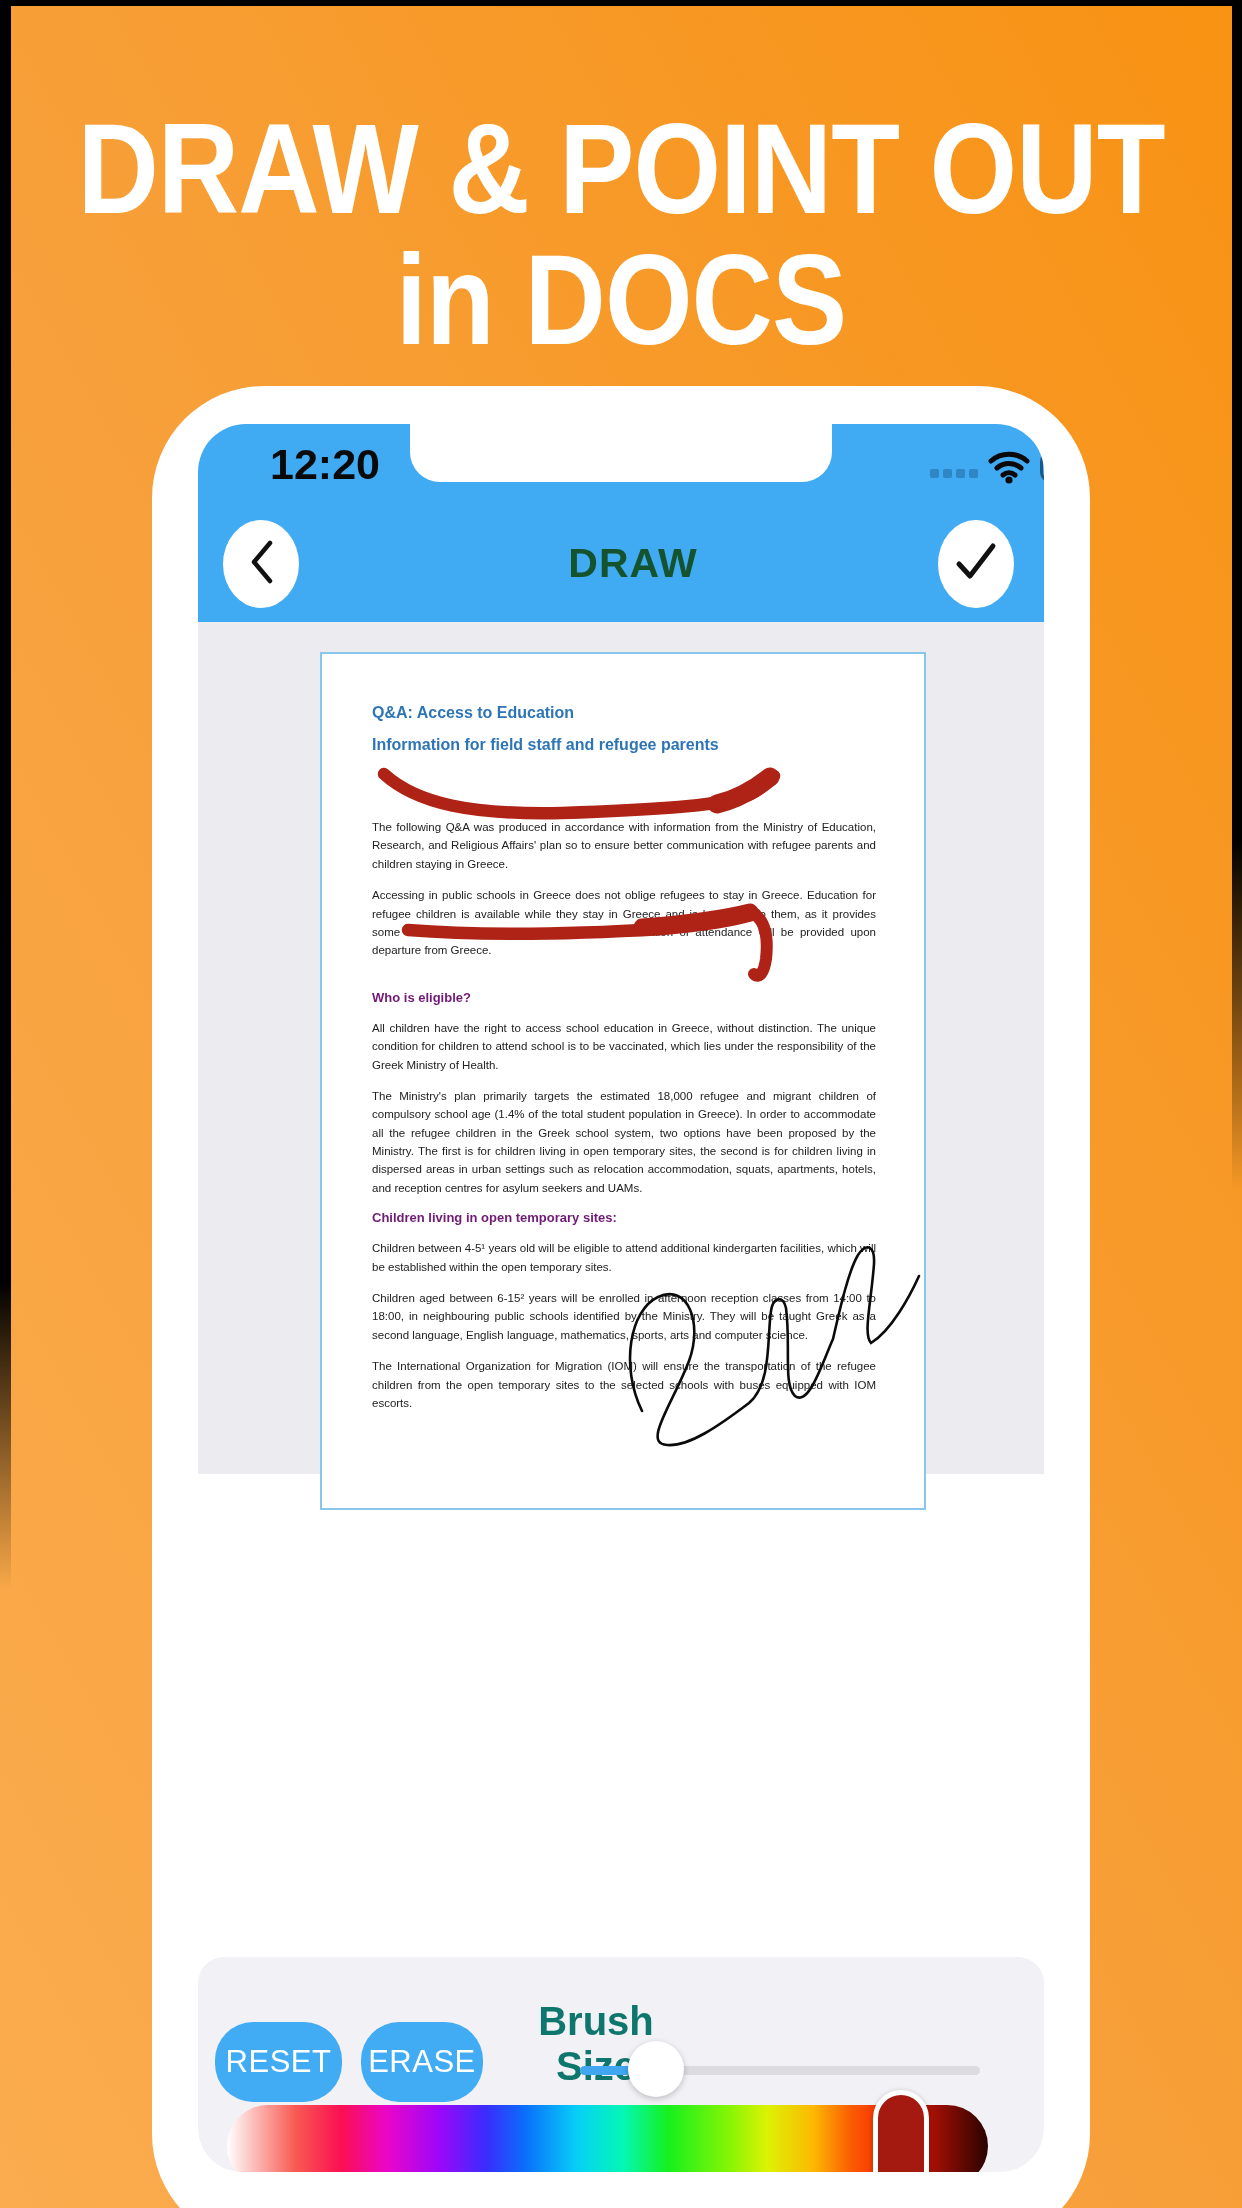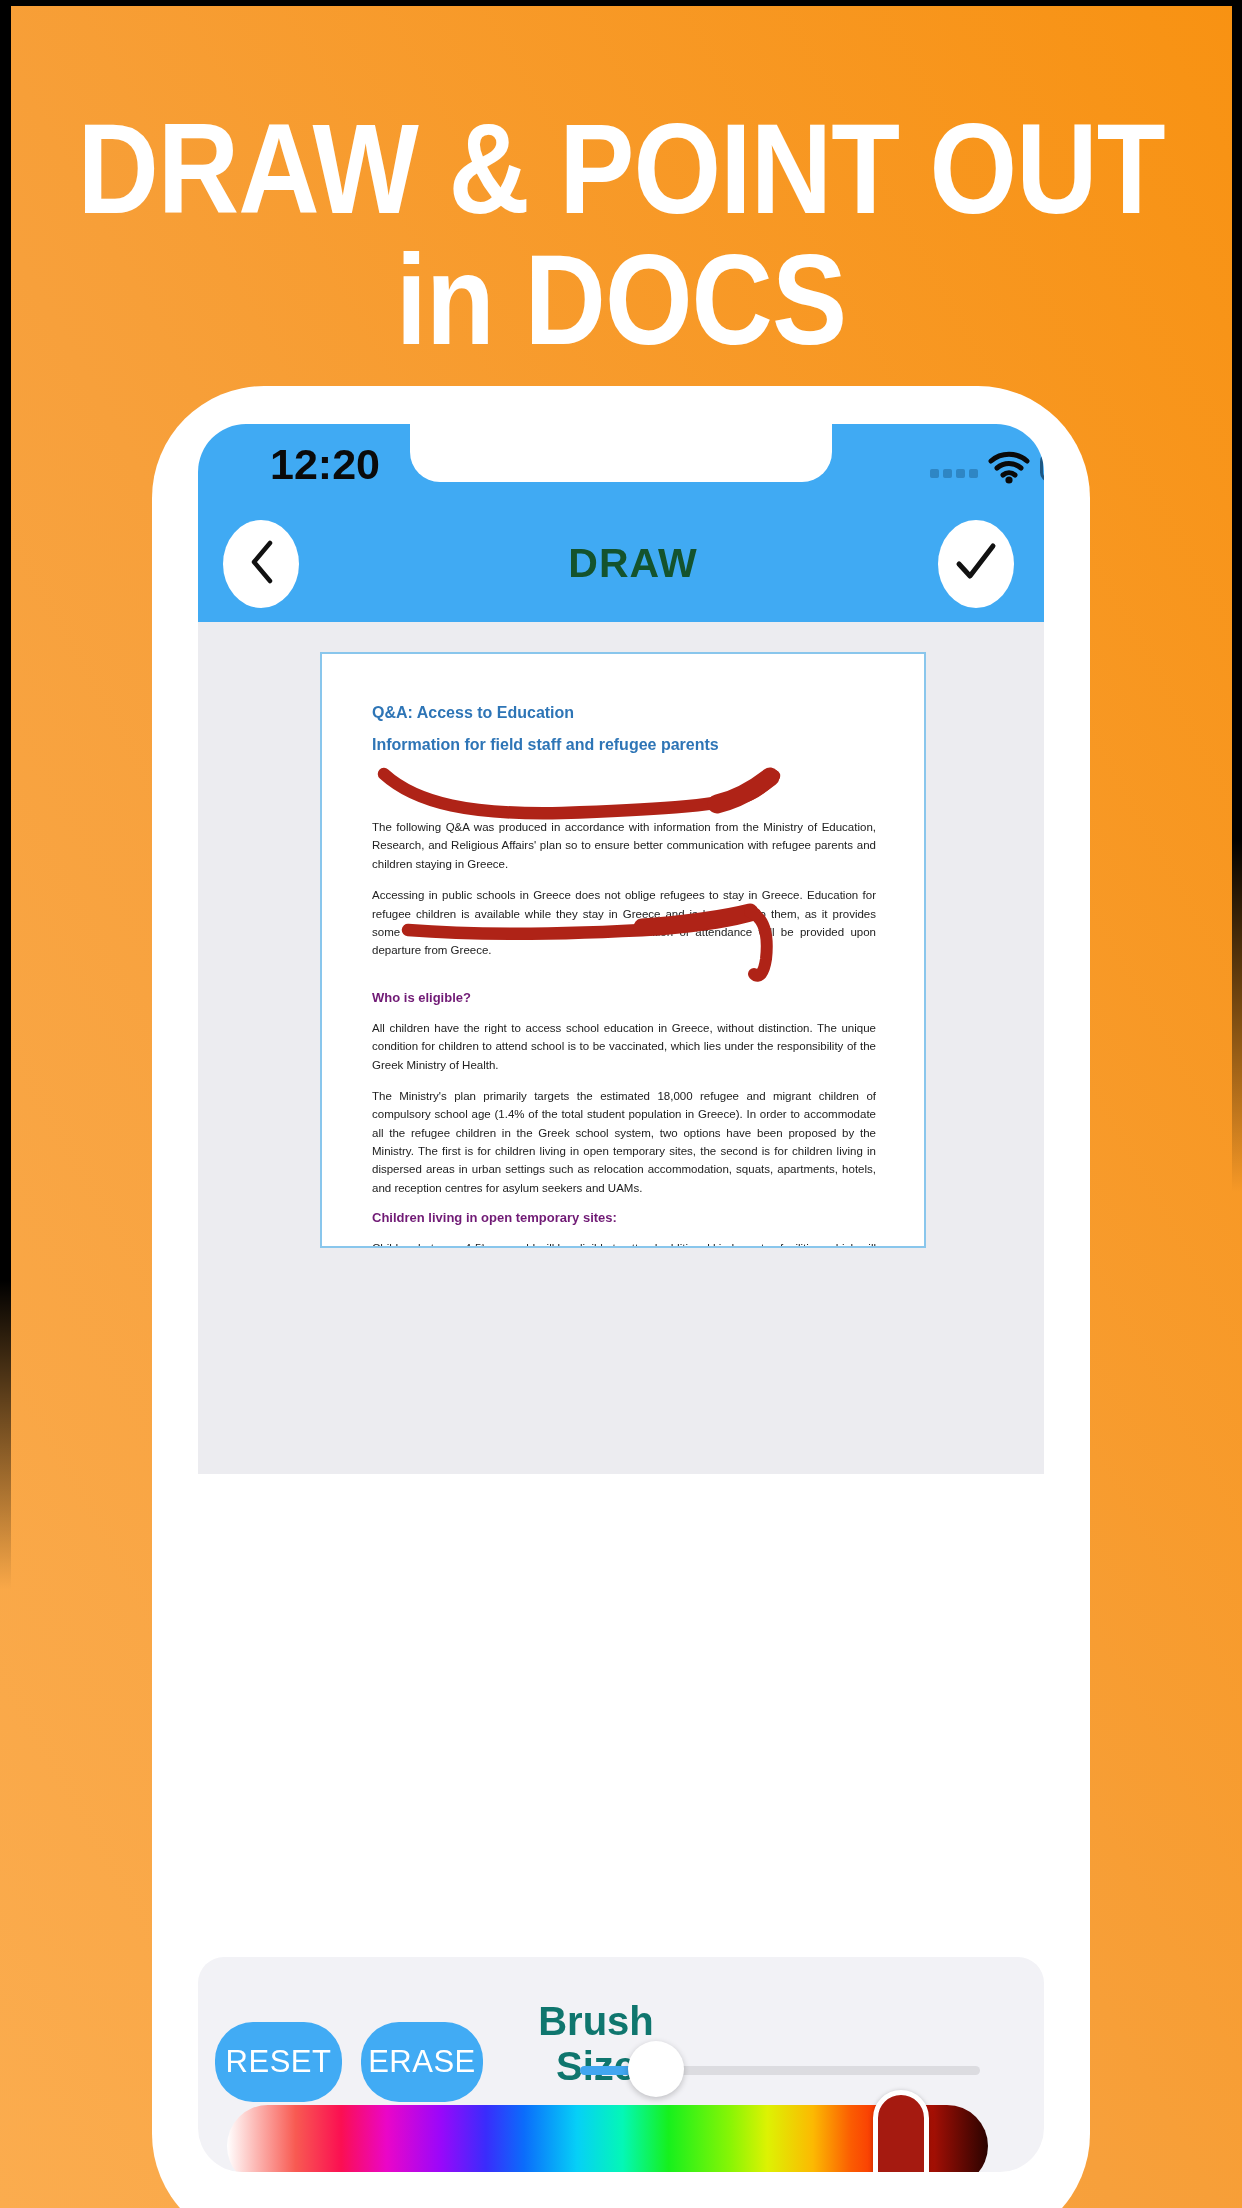--- a/index.html
+++ b/index.html
@@ -37,21 +37,21 @@
   .cell-dots span{width:9px;height:9px;border-radius:2px;background:rgba(10,60,100,0.33);}
   .nav-circle{position:absolute;width:76px;height:88px;border-radius:50%;background:#fff;
     display:flex;align-items:center;justify-content:center;}
   .nav-circle.left{left:25px;top:96px;}
   .nav-circle.right{left:740px;top:96px;}
   .nav-title{position:absolute;left:12px;top:116px;width:846px;text-align:center;
     font-size:41px;font-weight:bold;color:#14532d;letter-spacing:1px;}
 
   
   .doc-area{position:absolute;left:0;top:198px;width:846px;height:852px;background:#ECECF0;}
-  .doc-page{position:absolute;left:122px;top:30px;width:606px;height:596px;background:#fff;
+  .doc-page{position:absolute;left:122px;top:30px;width:606px;height:858px;background:#fff;
     border:2px solid #89C6EC;padding:50px 48px 0 50px;overflow:hidden;}
   .doc-page h1,.doc-page h2{font-size:16px;font-weight:bold;color:#2E75B6;margin:0 0 14px 0;}
   .doc-page h2{margin-bottom:64px;}
   .doc-page h3{font-size:13px;font-weight:bold;color:#701a75;margin:4px 0 14px 0;}
   .doc-page p{font-size:11.5px;line-height:1.6;color:#212121;margin:0 0 13px 0;
     text-align:justify;}
   .doc-page p.gap-after{margin-bottom:30px;}
   .ink-overlay{position:absolute;left:0;top:0;width:606px;height:798px;pointer-events:none;}
 
   

